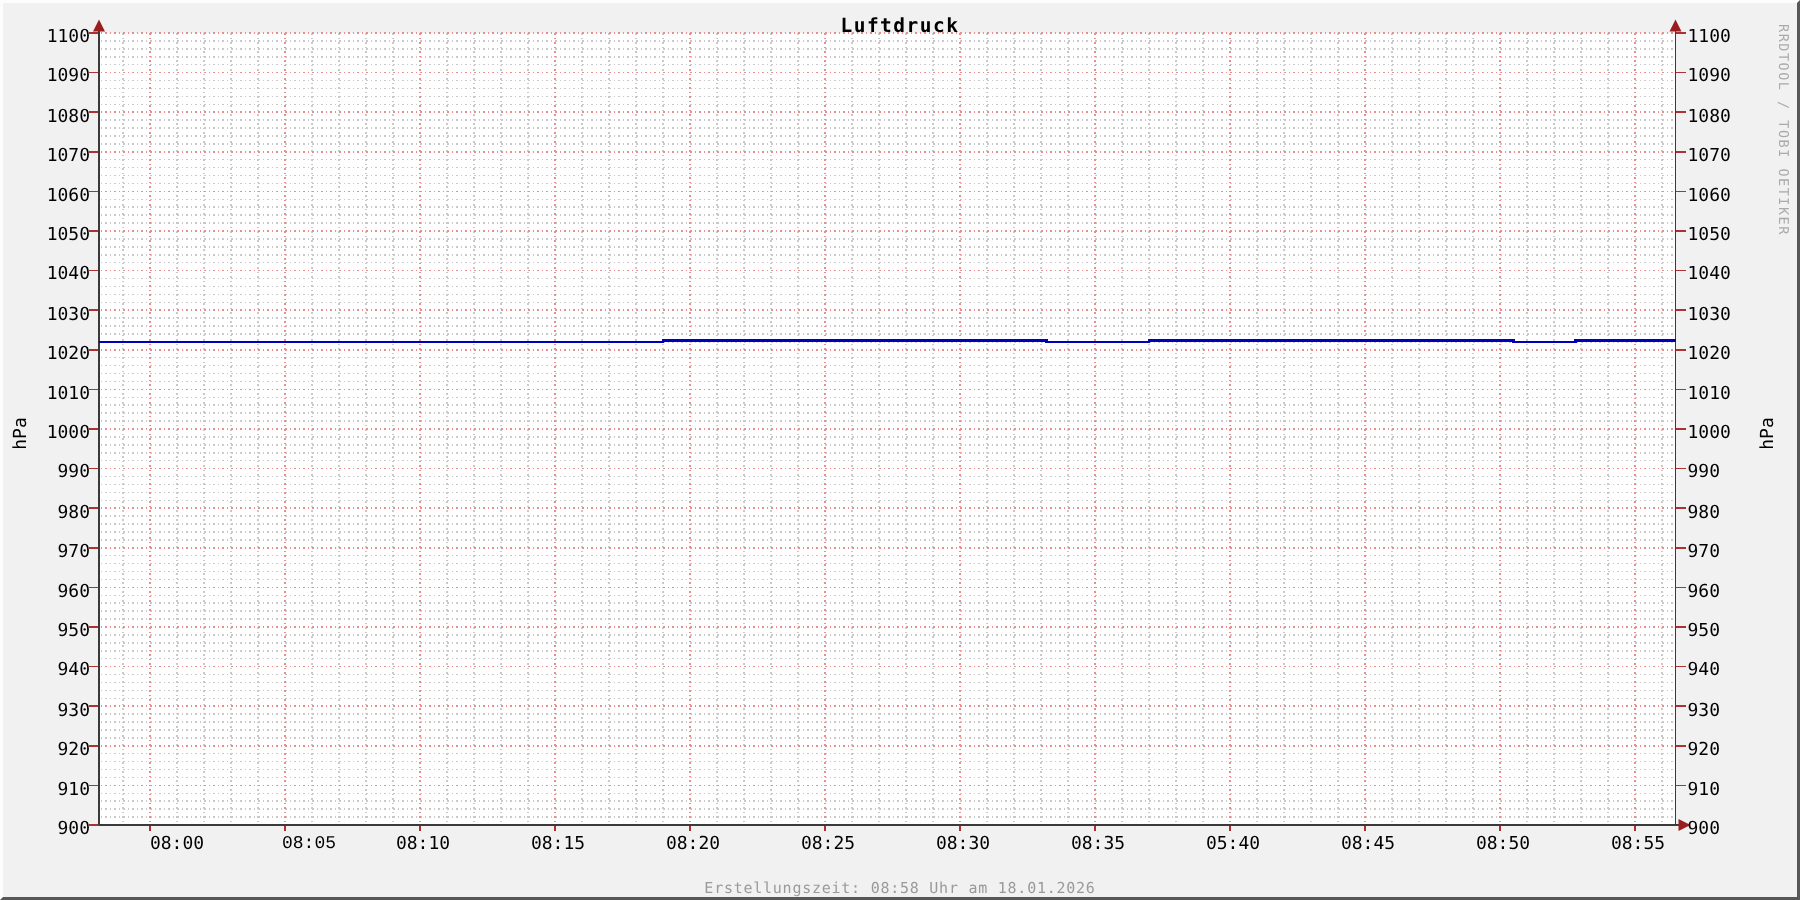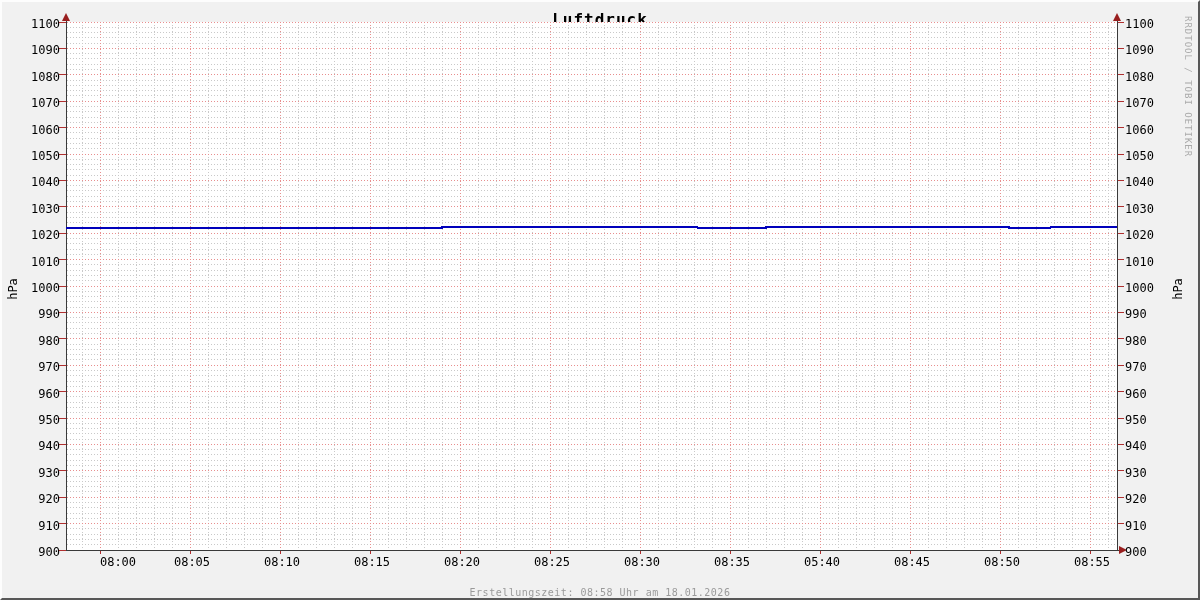--- a/index.html
+++ b/index.html
@@ -11,21 +11,21 @@
     border-top:2px solid #fdfdfd;
     border-left:2px solid #fdfdfd;
     border-bottom:2px solid #575757;
     border-right:2px solid #575757;
     font-family:"DejaVu Sans Mono","Liberation Mono",monospace;
     color:#000;
     overflow:hidden;
   }
   .title{
     position:absolute;left:0;top:8px;width:100%;
-    text-align:center;font-size:16px;font-weight:bold;letter-spacing:1px;
+    text-align:center;font-size:13px;font-weight:bold;letter-spacing:1px;
   }
   #plot-svg{position:absolute;left:0;top:0;}
   .ylab{position:absolute;font-size:12px;line-height:14px;height:14px;}
   .ylab.left{left:0;width:58px;text-align:right;}
   .ylab.right{left:1123px;width:58px;text-align:left;}
   .xlab{position:absolute;top:553px;width:44px;text-align:center;font-size:12px;}
   .unit{
     position:absolute;width:40px;height:14px;text-align:center;
     font-size:12px;transform:rotate(-90deg);
   }
@@ -324,21 +324,21 @@
       <div class="ylab right" style="top: 437.4px;">940</div>
       <div class="ylab left" style="top: 463.8px;">930</div>
       <div class="ylab right" style="top: 463.8px;">930</div>
       <div class="ylab left" style="top: 490.2px;">920</div>
       <div class="ylab right" style="top: 490.2px;">920</div>
       <div class="ylab left" style="top: 516.6px;">910</div>
       <div class="ylab right" style="top: 516.6px;">910</div>
       <div class="ylab left" style="top: 543px;">900</div>
       <div class="ylab right" style="top: 543px;">900</div>
       <div class="xlab" style="left: 94px;">08:00</div>
-      <div class="xlab" style="left: 168px;">08:05</div>
+      <div class="xlab" style="left: 182px; font-family: Liberation Mono, monospace;">08:05</div>
       <div class="xlab" style="left: 258px;">08:10</div>
       <div class="xlab" style="left: 348px;">08:15</div>
       <div class="xlab" style="left: 438px;">08:20</div>
       <div class="xlab" style="left: 528px;">08:25</div>
       <div class="xlab" style="left: 618px;">08:30</div>
       <div class="xlab" style="left: 708px;">08:35</div>
       <div class="xlab" style="left: 798px;">05:40</div>
       <div class="xlab" style="left: 888px;">08:45</div>
       <div class="xlab" style="left: 978px;">08:50</div>
       <div class="xlab" style="left: 1068px;">08:55</div>

